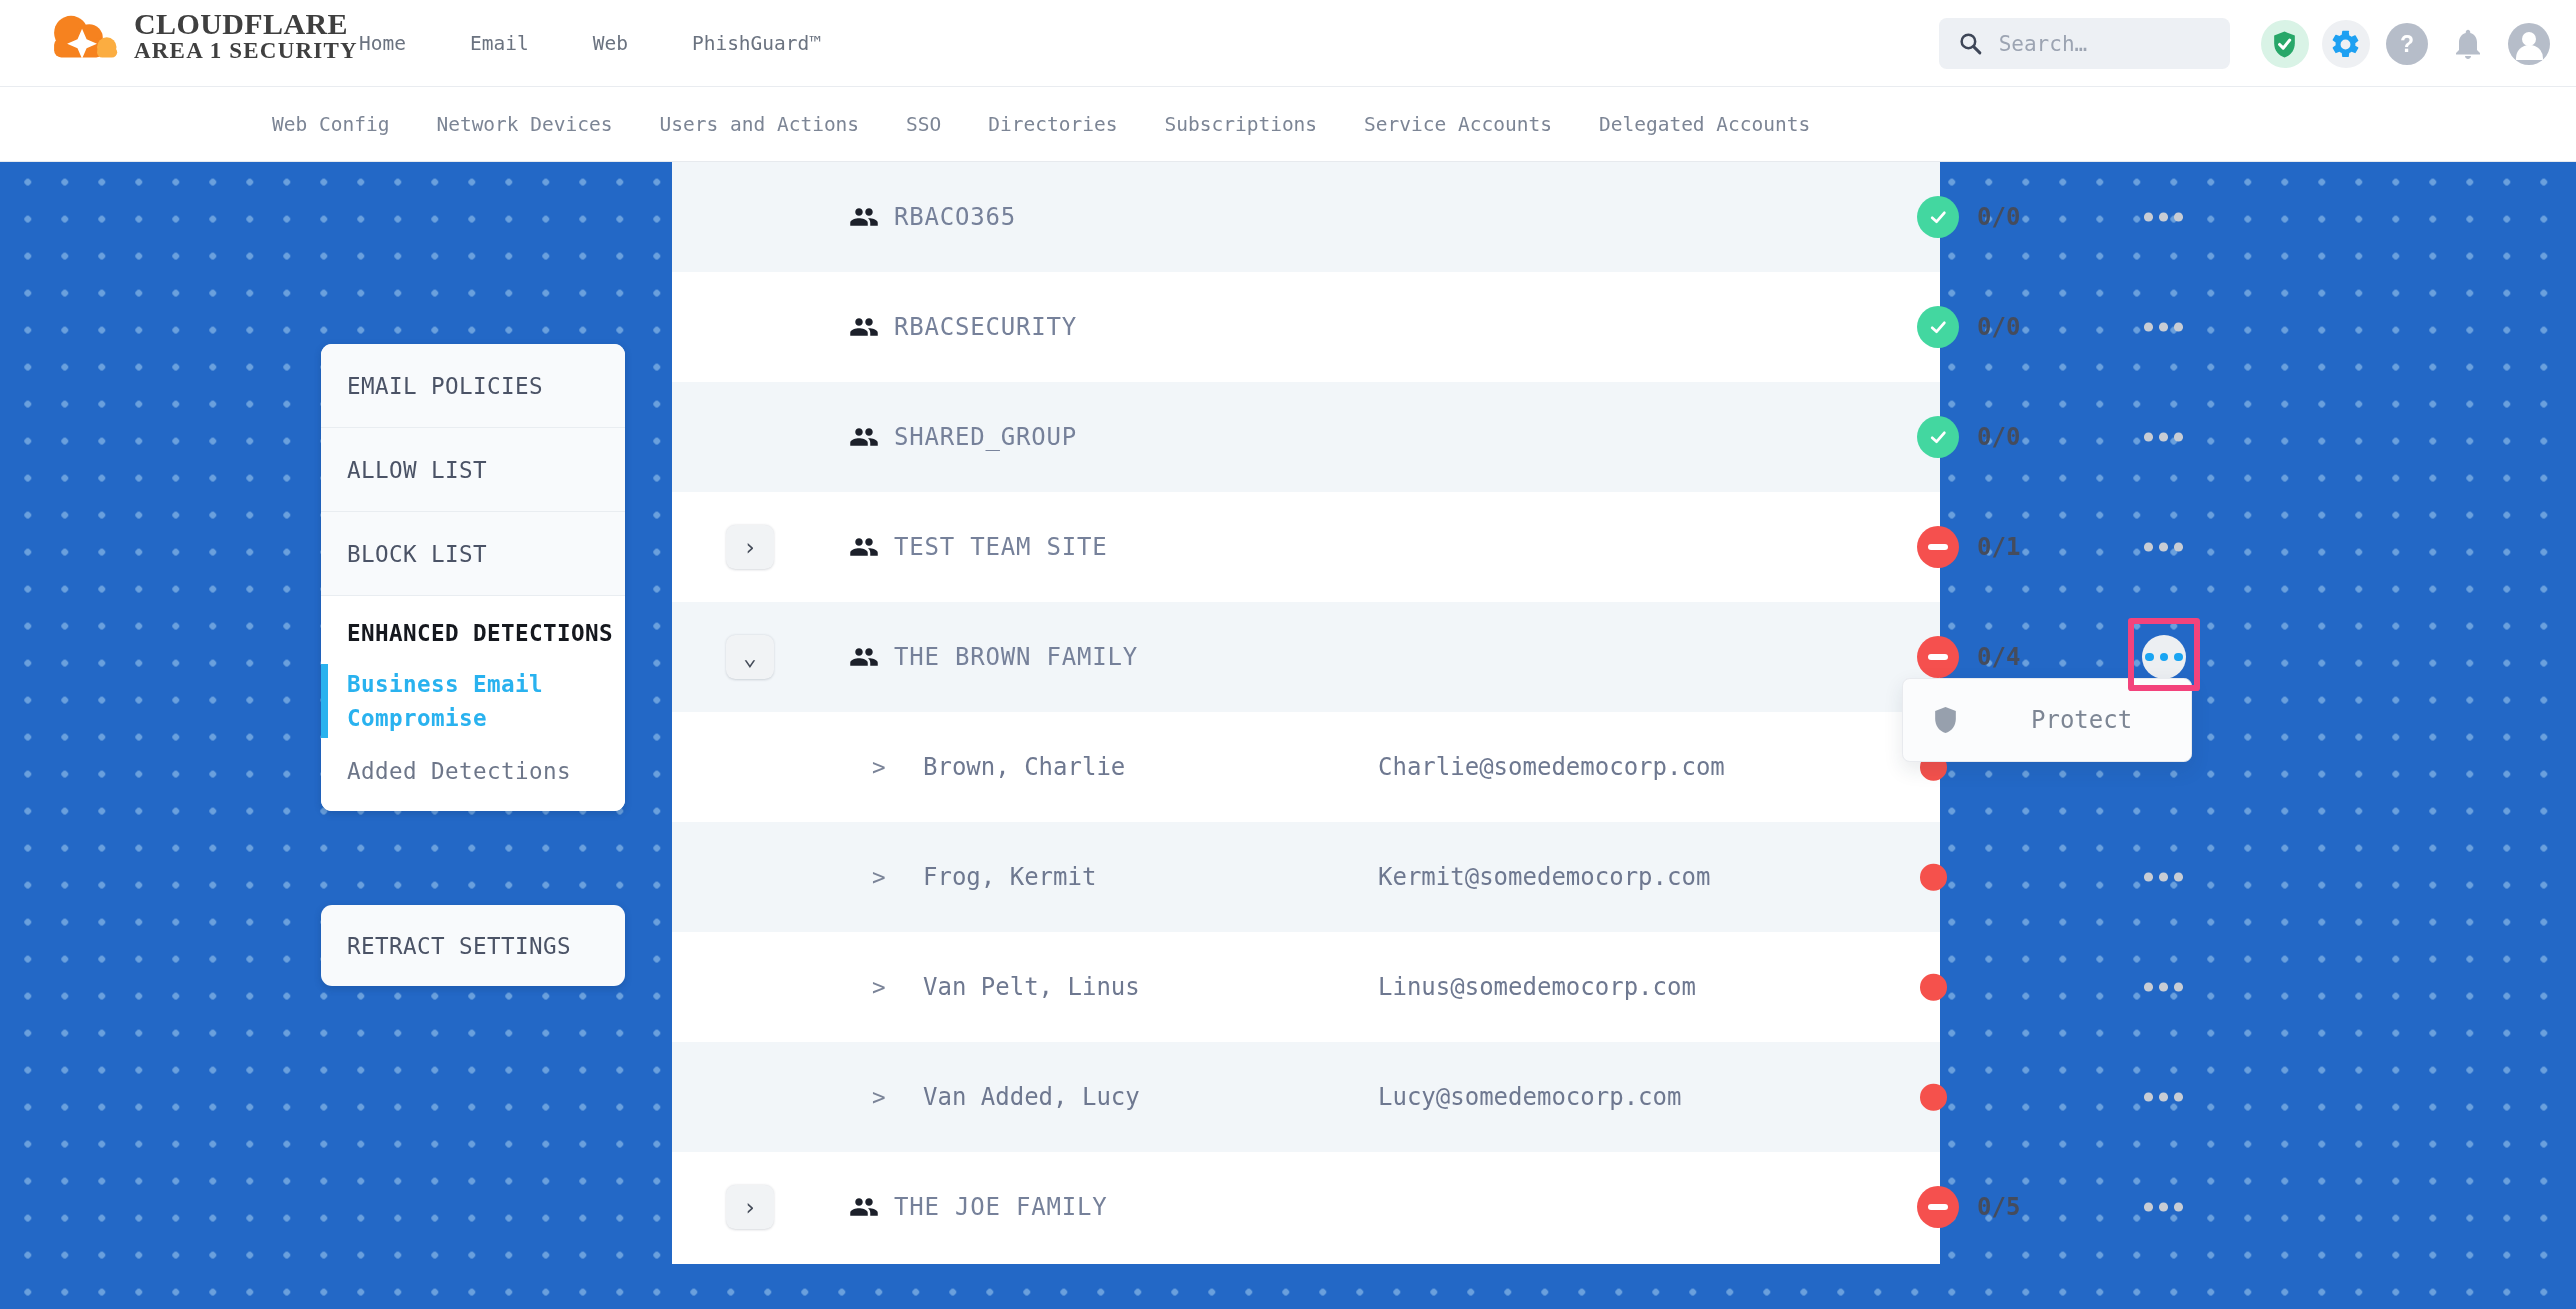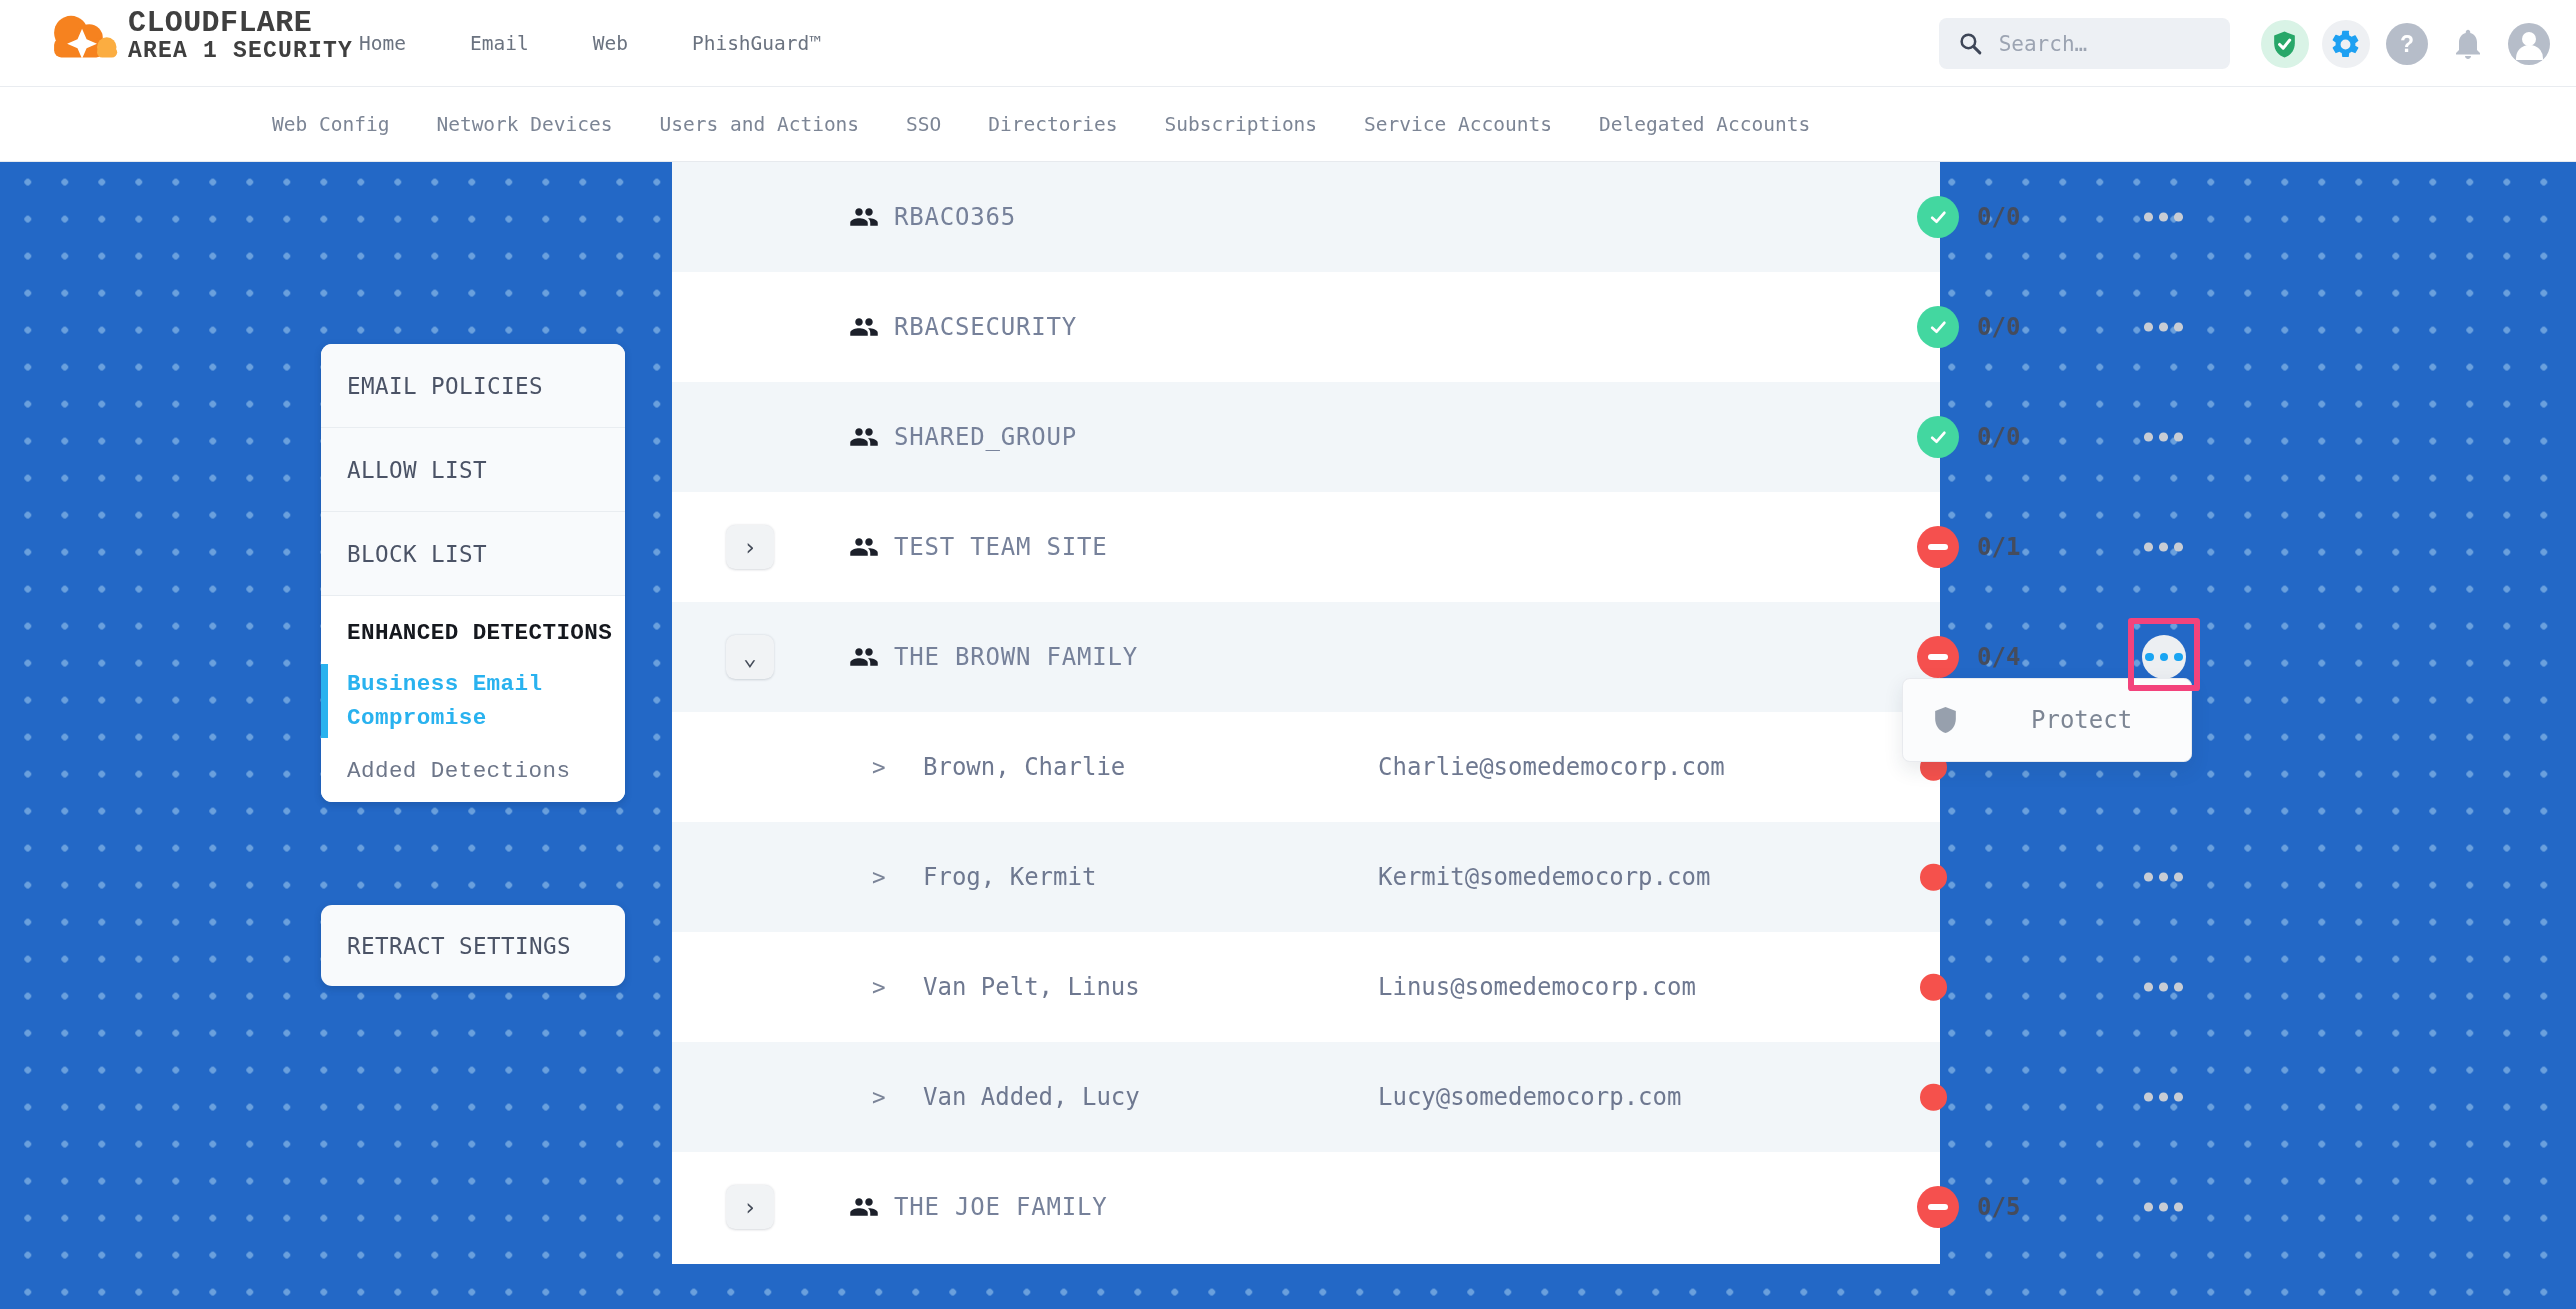--- a/index.html
+++ b/index.html
@@ -8,21 +8,21 @@
     position:relative;width:2576px;height:1309px;overflow:hidden;
     font-family:"DejaVu Sans Mono","Liberation Mono",monospace;
     background-color:#2368c6;
     background-image:radial-gradient(circle,#6aa0dd 3.1px,rgba(0,0,0,0) 3.5px);
     background-size:37px 37px;background-position:9.3px 15.6px;
   }
   
   .header{position:absolute;left:0;top:0;width:2576px;height:87px;background:#ffffff;border-bottom:1.6px solid #e9ecf0;z-index:20;}
   .logo{position:absolute;left:45px;top:7.8px;display:flex;align-items:center;}
   .logo svg{width:78px;height:54px;}
-  .logo-text{margin-left:5px;font-family:Liberation Mono, monospace;color:#3f3f3f;line-height:1.05;}
+  .logo-text{margin-left:11px;font-family:Liberation Serif, serif;color:#3f3f3f;line-height:1.05;}
   .logo-line1{font-size:30px;font-weight:900;letter-spacing:0.4px;}
   .logo-line2{font-size:23px;font-weight:800;letter-spacing:1.2px;}
   .top-nav{position:absolute;left:359px;top:0;height:87px;display:flex;align-items:center;gap:64px;justify-content:flex-end;}
   .top-link{font-size:19.5px;color:#6b7380;cursor:pointer;white-space:nowrap;}
   .search-box{position:absolute;left:1939px;top:18px;width:291px;height:51px;background:#edf0f4;border-radius:7.8px;display:flex;align-items:center;padding-left:18.7px;}
   .search-box svg{width:25px;height:25px;}
   .search-box input{border:none;background:transparent;outline:none;margin-left:14px;width:218px;font-family:inherit;font-size:21px;color:#4a5263;}
   .search-box input::placeholder{color:#9ca4b2;}
   .hdr-icons{position:absolute;right:22.6px;top:20px;display:flex;align-items:center;gap:13.2px;}
   .hicon{width:48px;height:48px;border-radius:50%;display:flex;align-items:center;justify-content:center;position:relative;}
@@ -36,21 +36,21 @@
   
   .subnav{position:absolute;left:0;top:87px;width:2576px;height:75px;background:#ffffff;border-bottom:1.6px solid #e7eaee;z-index:19;display:flex;align-items:stretch;gap:47px;padding-left:272px;}
   .tab{display:flex;align-items:center;font-size:19.5px;color:#7c8595;cursor:pointer;position:relative;white-space:nowrap;}
   .tab.active{color:#2ab2ef;}
   .tab.active::after{content:"";position:absolute;left:-1.6px;right:-4.7px;bottom:-1.6px;height:7px;background:#2ab2ef;}
   
   .card{position:absolute;left:321px;width:304px;background:#f8fafc;border-radius:11px;box-shadow:0 2.3px 7.8px rgba(15,45,90,.22);color:#4b5366;font-size:22.6px;letter-spacing:0.4px;}
   .card1{top:214px;height:81px;display:flex;align-items:center;padding-left:26px;}
   .card2{top:344px;padding:0;overflow:hidden;}
   .side-item{height:84px;display:flex;align-items:center;padding-left:26px;border-bottom:1.6px solid #e9edf1;cursor:pointer;background:#f8fafc;}
-  .side-active-section{background:#ffffff;padding:20px 0 14px 0;font-family:Liberation Mono, monospace;}
+  .side-active-section{background:#ffffff;padding:20px 0 23px 0;}
   .enh-title{padding-left:26px;line-height:34px;color:#15181e;font-weight:700;letter-spacing:0.4px;}
   .bec{position:relative;margin-top:17px;padding-left:26px;line-height:34px;color:#29b2ef;font-weight:700;cursor:pointer;}
   .bec::before{content:"";position:absolute;left:0;top:-3.1px;bottom:-3.1px;width:7px;background:#29b2ef;}
   .added{margin-top:18.7px;padding-left:26px;line-height:34px;color:#6d7689;cursor:pointer;}
   .card3{top:905px;height:81px;display:flex;align-items:center;padding-left:26px;}
   
   .table{position:absolute;left:672px;top:162px;width:1268px;height:1102px;background:#ffffff;z-index:5;text-decoration:underline;}
   .row{position:relative;height:110px;}
   .row.light{background:#f2f6f9;}
   .row.white{background:#ffffff;}

